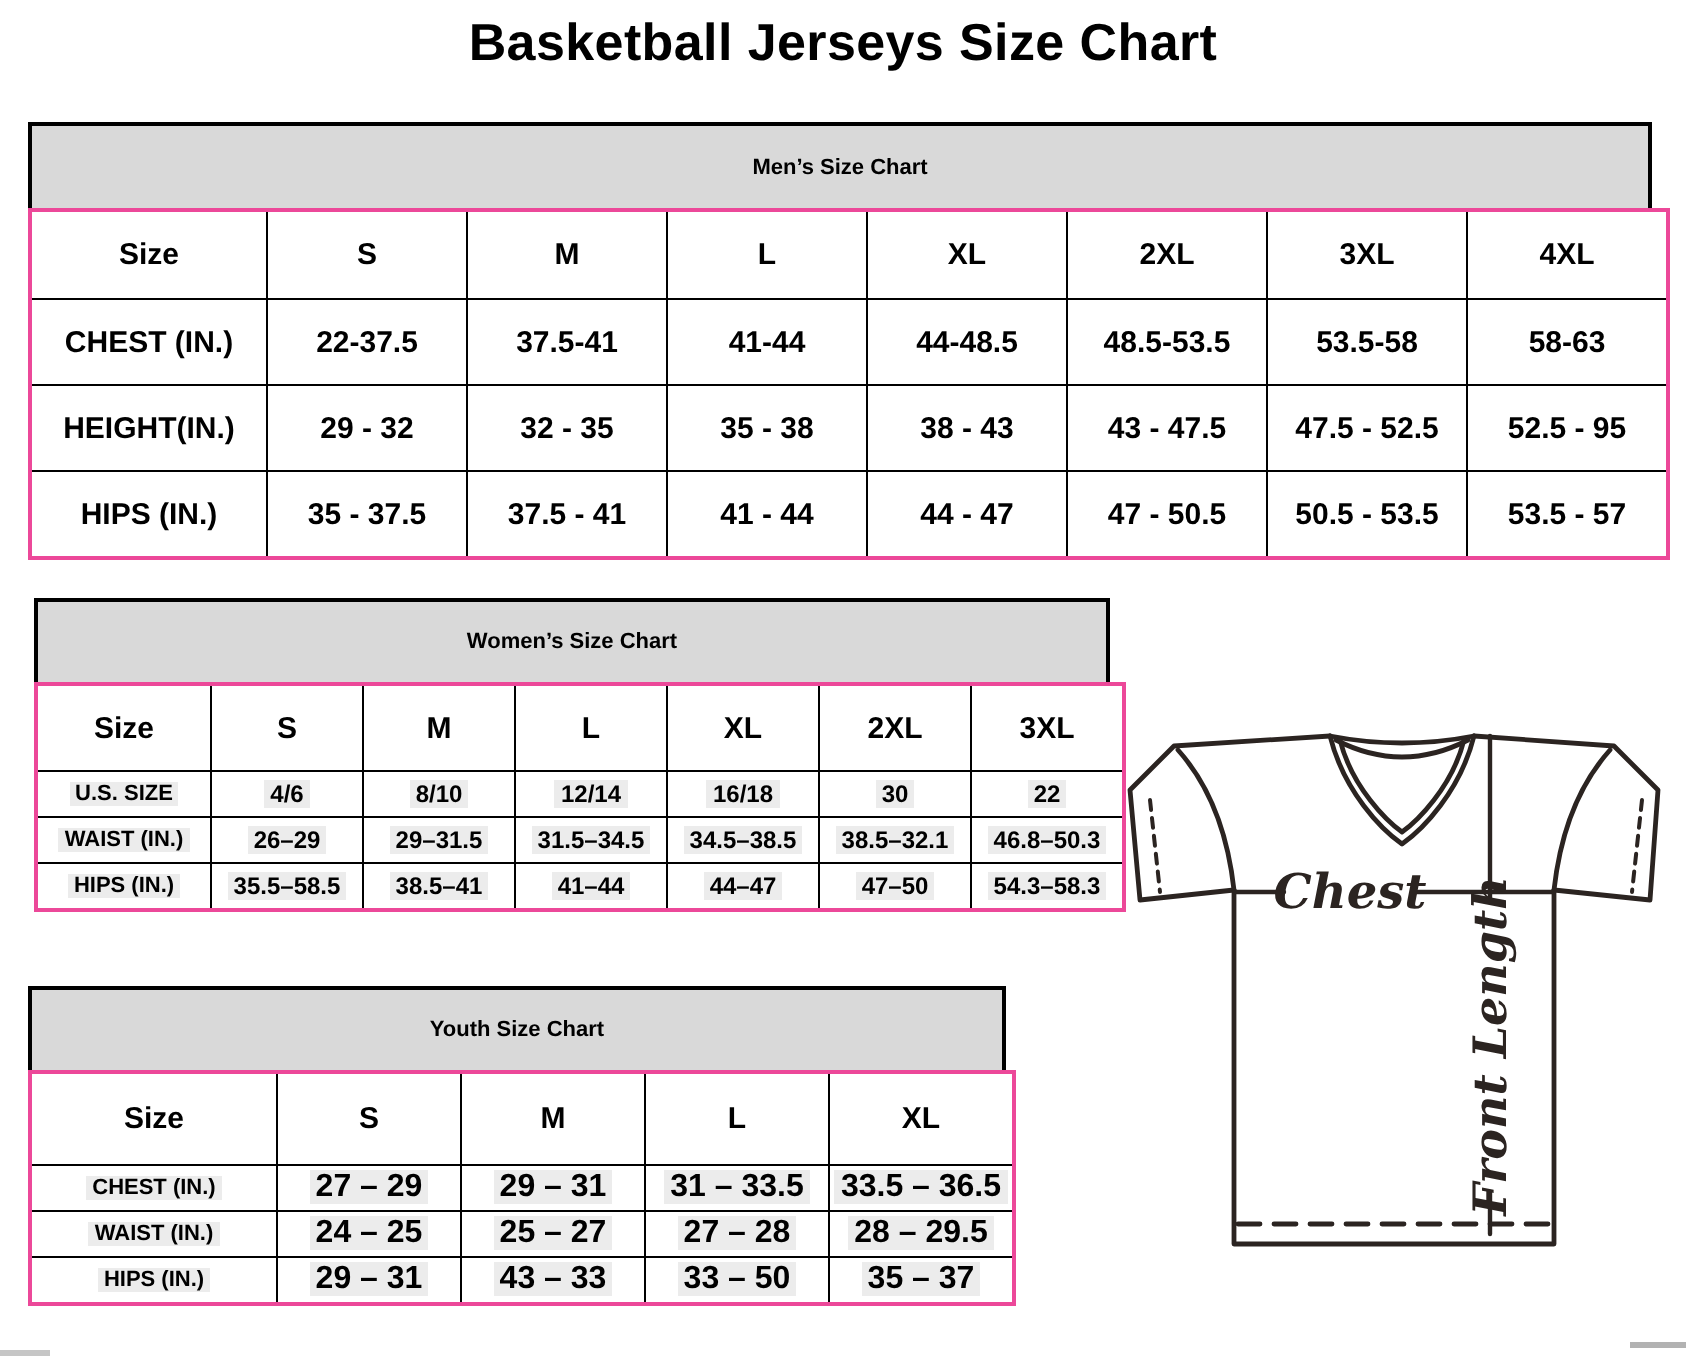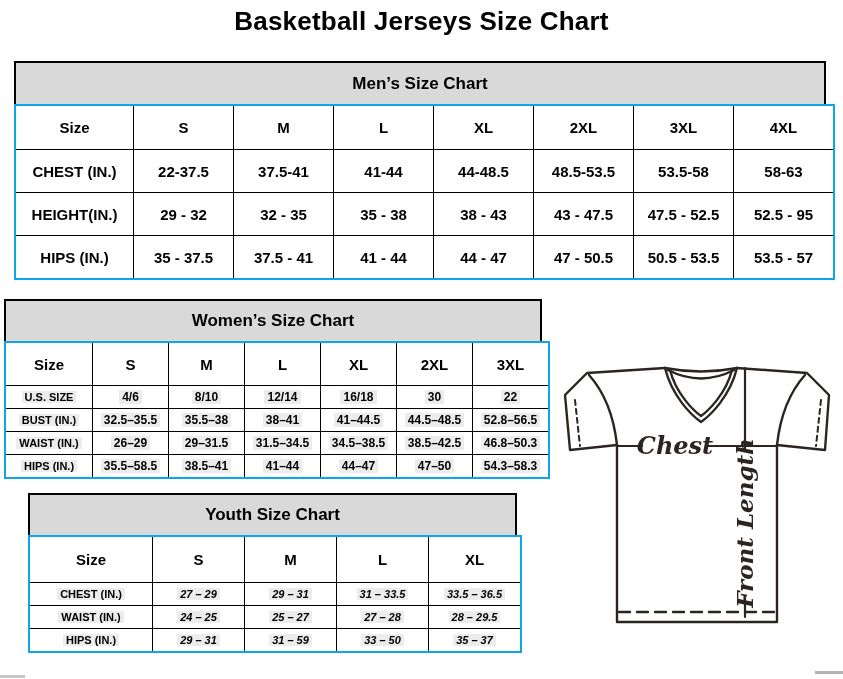--- a/index.html
+++ b/index.html
@@ -7,50 +7,50 @@
     position:relative; width:843px; height:679px; background:#fff;
     font-family:"Liberation Sans", sans-serif; color:#000; overflow:hidden;
   }
   .page-title {
     position:absolute; top:6px; left:0; width:100%;
     text-align:center; font-size:26px; font-weight:bold; margin:0;
     letter-spacing:0.2px;
   }
   .tbl-section { position:absolute; }
   .sec-men   { left:14px; top:61px;  width:812px; }
-  .sec-women { left:4px; top:299px; width:538px; }
-  .sec-youth { left:28px; top:493px; width:489px; }
+  .sec-women { left:17px; top:299px; width:538px; }
+  .sec-youth { left:14px; top:493px; width:489px; }
 
   .caption {
     background:#d9d9d9; border:2px solid #000; border-bottom:none;
-    text-align:right; font-weight:bold; font-size:17px;
+    text-align:right; font-weight:bold; font-size:11px;
     display:flex; align-items:center; justify-content:center;
   }
   .sec-men   .caption { height:41px; }
   .sec-women .caption { height:40px; }
   .sec-youth .caption { height:40px; }
 
-  table { border-collapse:collapse; width:100%; table-layout:fixed; border:2px solid #0ea5e9; }
+  table { border-collapse:collapse; width:100%; table-layout:fixed; border:2px solid #ec4899; }
   th, td {
     border:1px solid #000; text-align:center; vertical-align:middle;
     font-weight:bold; padding:0; overflow:hidden; white-space:nowrap;
   }
   .sec-men   thead th { height:43px; font-size:15px; width:99px; }
   .sec-men   thead th:first-child { width:117px; }
   .sec-men   tbody th, .sec-men tbody td { height:42px; font-size:15px; }
 
   .sec-women thead th { height:42px; font-size:15px; width:75px; }
   .sec-women thead th:first-child { width:86px; }
   .sec-women tbody th { height:22px; font-size:11px; }
   .sec-women tbody td { height:22px; font-size:12px; }
 
   .sec-youth thead th { height:45px; font-size:15px; width:91px; }
   .sec-youth thead th:first-child { width:122px; }
   .sec-youth tbody th { height:22px; font-size:11px; }
-  .sec-youth tbody td { height:22px; font-size:11px;font-style:italic; }
+  .sec-youth tbody td { height:22px; font-size:16px; }
 
   .sec-women tbody span.hl, .sec-youth tbody span.hl {
     background:#ececec; padding:0 3px;
   }
   .jersey {
     position:absolute; left:556px; top:356px; width:286px; height:270px;
   }
   .jersey text {
     font-family:"DejaVu Serif", serif; font-style:italic; font-weight:bold;
     fill:#2b2421;
@@ -134,35 +134,26 @@
           <tr>
             <th><span class="hl">U.S. SIZE</span></th>
             <td><span class="hl">4/6</span></td>
             <td><span class="hl">8/10</span></td>
             <td><span class="hl">12/14</span></td>
             <td><span class="hl">16/18</span></td>
             <td><span class="hl">30</span></td>
             <td><span class="hl">22</span></td>
           </tr>
           <tr>
-            <th><span class="hl">BUST (IN.)</span></th>
-            <td><span class="hl">32.5–35.5</span></td>
-            <td><span class="hl">35.5–38</span></td>
-            <td><span class="hl">38–41</span></td>
-            <td><span class="hl">41–44.5</span></td>
-            <td><span class="hl">44.5–48.5</span></td>
-            <td><span class="hl">52.8–56.5</span></td>
-          </tr>
-          <tr>
             <th><span class="hl">WAIST (IN.)</span></th>
             <td><span class="hl">26–29</span></td>
             <td><span class="hl">29–31.5</span></td>
             <td><span class="hl">31.5–34.5</span></td>
             <td><span class="hl">34.5–38.5</span></td>
-            <td><span class="hl">38.5–42.5</span></td>
+            <td><span class="hl">38.5–32.1</span></td>
             <td><span class="hl">46.8–50.3</span></td>
           </tr>
           <tr>
             <th><span class="hl">HIPS (IN.)</span></th>
             <td><span class="hl">35.5–58.5</span></td>
             <td><span class="hl">38.5–41</span></td>
             <td><span class="hl">41–44</span></td>
             <td><span class="hl">44–47</span></td>
             <td><span class="hl">47–50</span></td>
             <td><span class="hl">54.3–58.3</span></td>
@@ -194,21 +185,21 @@
           <tr>
             <th><span class="hl">WAIST (IN.)</span></th>
             <td><span class="hl">24 – 25</span></td>
             <td><span class="hl">25 – 27</span></td>
             <td><span class="hl">27 – 28</span></td>
             <td><span class="hl">28 – 29.5</span></td>
           </tr>
           <tr>
             <th><span class="hl">HIPS (IN.)</span></th>
             <td><span class="hl">29 – 31</span></td>
-            <td><span class="hl">31 – 59</span></td>
+            <td><span class="hl">43 – 33</span></td>
             <td><span class="hl">33 – 50</span></td>
             <td><span class="hl">35 – 37</span></td>
           </tr>
         </tbody>
       </table>
   </section>
 
   <svg class="jersey" viewBox="0 0 286 270" aria-hidden="true">
     <g stroke="#2b2421" stroke-width="2.4" fill="none" stroke-linecap="round" stroke-linejoin="round">
 

